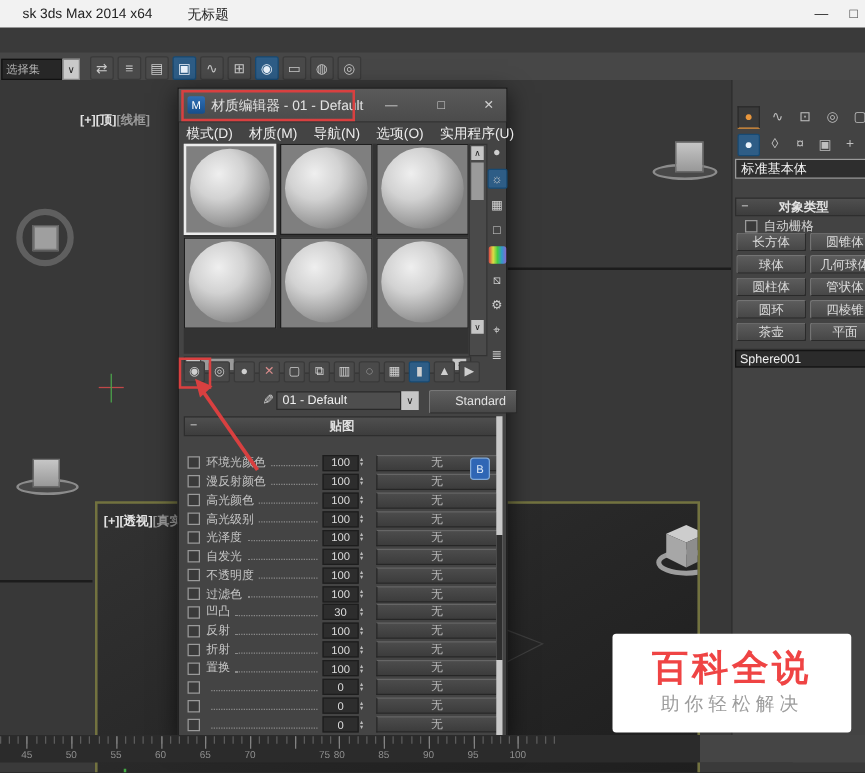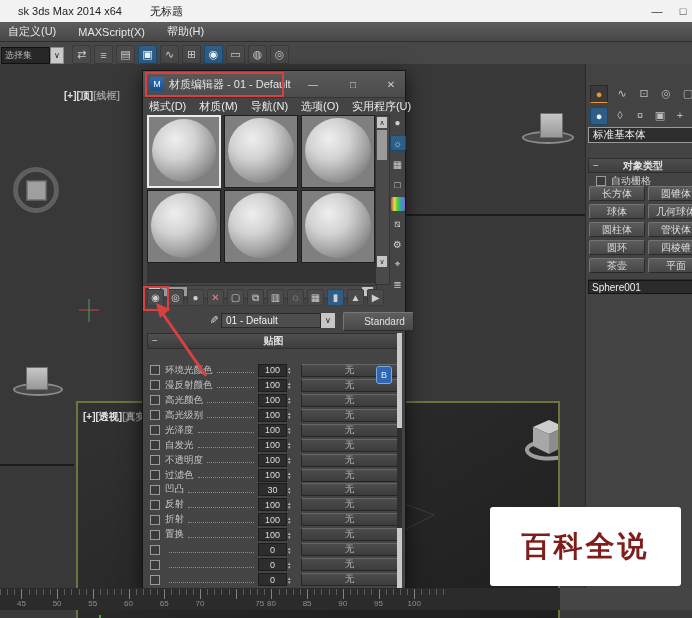--- a/index.html
+++ b/index.html
@@ -145,25 +145,20 @@
 
 <div id="root">
 
   <div id="titlebar" class="abs">
     <span id="title-left">sk 3ds Max 2014 x64</span>
     <span id="title-doc">无标题</span>
   </div>
   <div class="winbtn abs" style="left:644px;">—</div>
   <div class="winbtn abs" style="left:670px;">□</div>
 
-  <div id="menubar" class="abs">
-      <span class="menu-item">自定义(U)</span>
-      <span class="menu-item">MAXScript(X)</span>
-      <span class="menu-item">帮助(H)</span>
-    </div>
 
   <div id="main-toolbar" class="abs">
     <div id="sel-combo" style="margin-left:1px;">选择集</div>
     <div id="sel-combo-arrow">∨</div>
     <div id="main-toolbar-icons">
         <span class="icon16">⇄</span>
         <span class="icon16">≡</span>
         <span class="icon16">▤</span>
         <span class="icon16 hl">▣</span>
         <span class="icon16">∿</span>
@@ -547,16 +542,17 @@
       <div class="rnum" style="left: 297.1px;">85</div>
       <div class="tick major" style="left: 342.8px; height: 10px;"></div>
       <div class="rnum" style="left: 332.8px;">90</div>
       <div class="tick major" style="left: 378.5px; height: 10px;"></div>
       <div class="rnum" style="left: 368.5px;">95</div>
       <div class="tick major" style="left: 414.2px; height: 10px;"></div>
       <div class="rnum" style="left: 404.2px;">100</div>
     </div>
 
   <div id="watermark" class="abs" style="z-index:40;">
-    <div id="wm-title" style="color: #7f1d1d;">百科全说</div>
+    <div id="wm-title" style="color: #ef4444;">百科全说</div>
+    <div id="wm-sub">助你轻松解决</div>
   </div>
 
 </div>
 
 </body></html>

